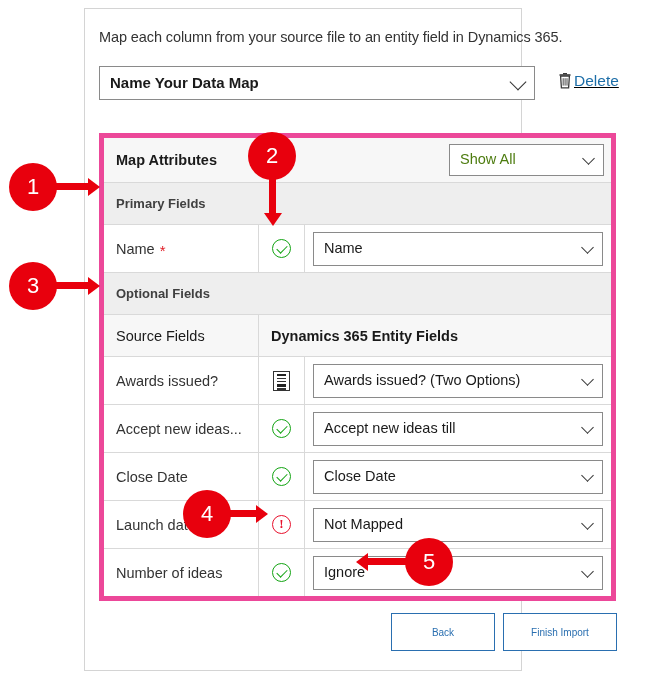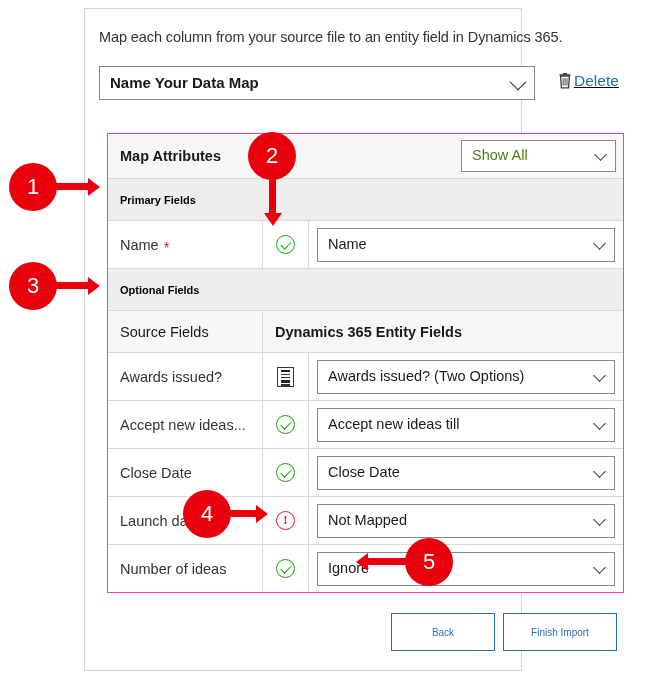--- a/index.html
+++ b/index.html
@@ -110,24 +110,24 @@
   }
   .delete-text {
     font-size: 15.5px;
     color: #1d6ea8;
     white-space: nowrap;
   }
 
   
   .table {
     position: absolute;
-    left: 10px;
+    left: 2px;
     top: 124px;
     width: 517px;
-    border: 1px solid #ec4899;
+    border: 5px solid #ec4899;
     box-sizing: border-box;
     background: #fff;
   }
   .row {
     display: flex;
     position: relative;
     box-sizing: border-box;
   }
   .row + .row { border-top: 1px solid #d9d9d9; }
 
@@ -160,22 +160,22 @@
     color: #4d7c0f;
   }
 
   .row-section {
     height: 42px;
     background: #eeeeee;
     align-items: center;
   }
   .row-section .lbl {
     padding-left: 12px;
-    font-size: 11px;
-    color: #000000;
+    font-size: 13px;
+    color: #404040;
     font-weight: 600;
   }
 
   .row-head {
     height: 42px;
     background: #f7f7f7;
     align-items: center;
   }
   .cell-src {
     width: 155px;

